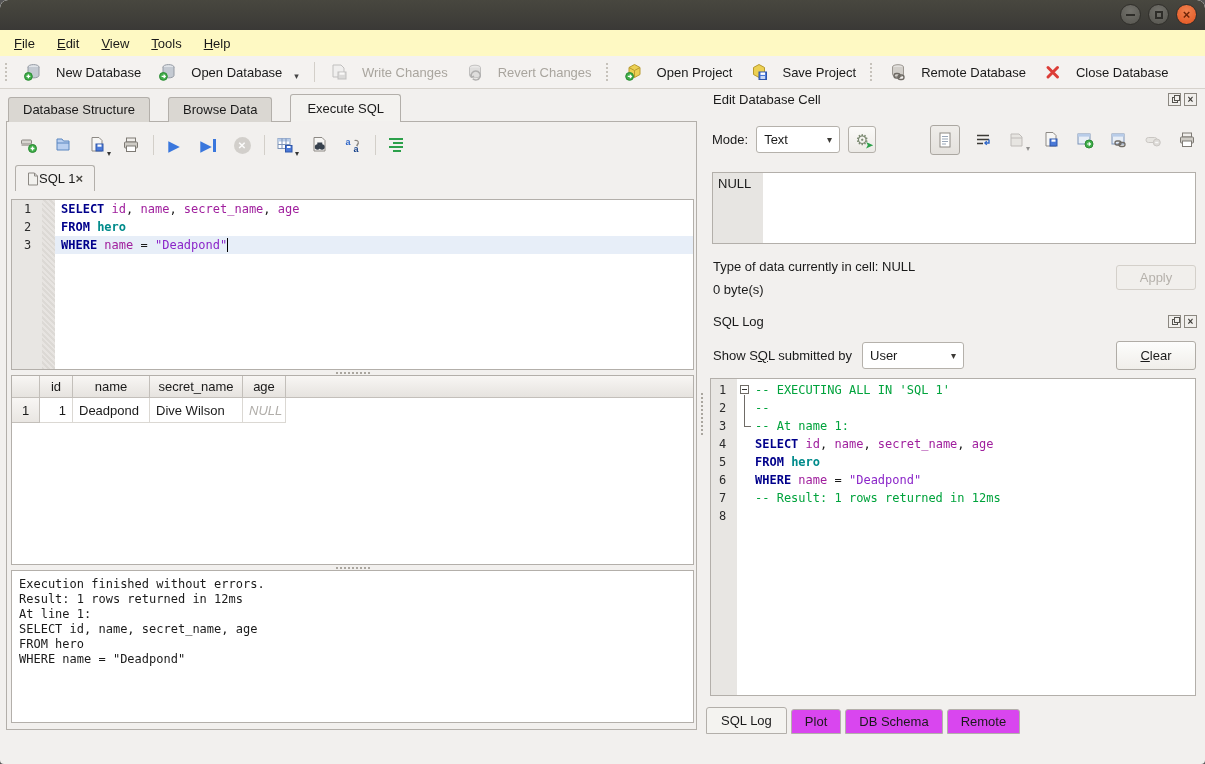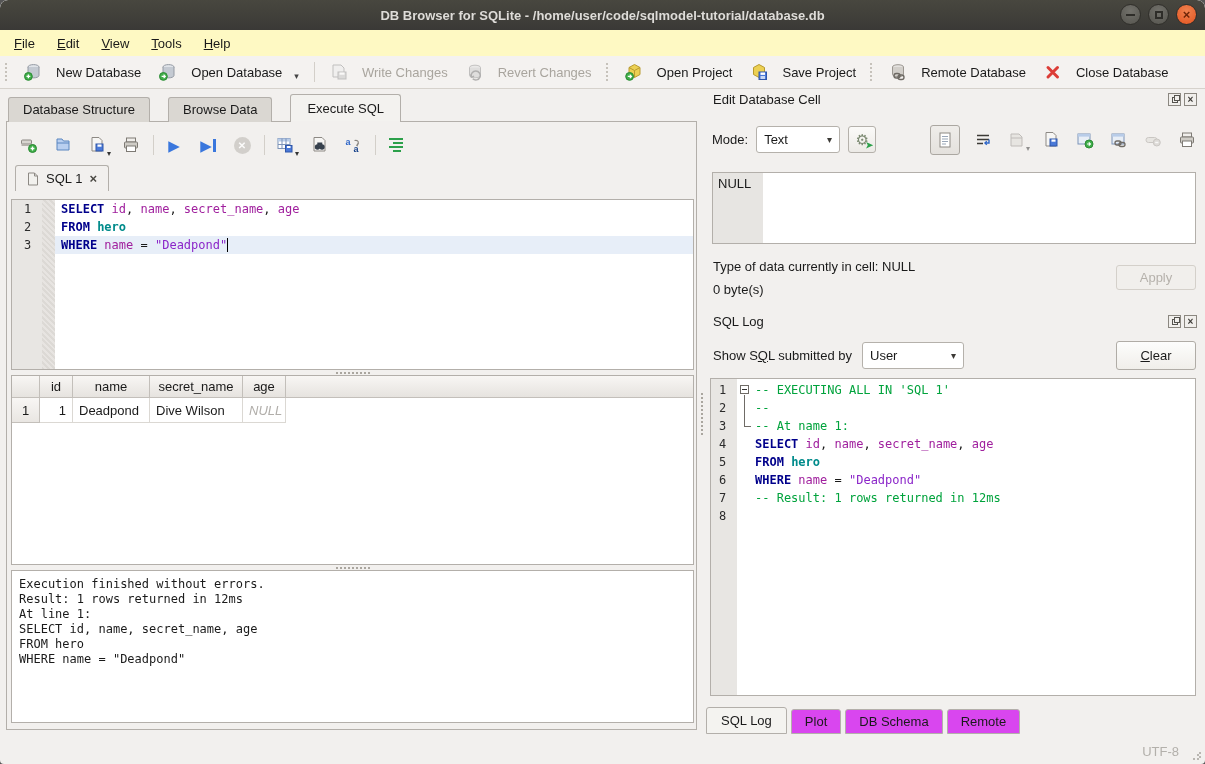--- a/index.html
+++ b/index.html
@@ -53,21 +53,21 @@
   .stopwrap{width:17px;height:17px;border-radius:50%;background:#c8c5c0;color:#fff;font-size:10px;font-weight:bold;
             display:flex;align-items:center;justify-content:center;opacity:.75}
   .mini-caret{position:absolute;right:-2px;bottom:-2px;font-size:8px;color:#333}
   .fmt-lines{display:flex;flex-direction:column;gap:2px}
   .fmt-lines i{display:block;height:2px;background:#2ca04a}
   .fmt-lines i:nth-child(1){width:14px}.fmt-lines i:nth-child(2){width:10px;margin-left:4px}
   .fmt-lines i:nth-child(3){width:14px}.fmt-lines i:nth-child(4){width:8px;margin-left:4px}
 
   
   .sqltabrow{padding-left:8px;height:31px;display:flex;align-items:flex-end}
-  .sqltab{display:inline-flex;align-items:center;gap:7px;padding:5px 11px;background:#f2f0ee;border:1px solid #b3afaa;
+  .sqltab{display:inline-flex;align-items:center;padding:5px 11px;background:#f2f0ee;border:1px solid #b3afaa;
           border-bottom:none;border-radius:3px 3px 0 0;position:relative;z-index:2}
   .sqltab::after{content:'';position:absolute;left:0;right:0;bottom:-1px;height:1px;background:#f2f0ee}
   .tabclose{font-weight:bold;color:#4a4843;font-size:13px}
 
   
   .editor{position:absolute;left:4px;top:77px;width:683px;height:171px;border:1px solid #b3afaa;
           background:linear-gradient(to right,#e8e6e3 0,#e8e6e3 30px,#fff 30px);
           font-family:"DejaVu Sans Mono",monospace;font-size:12px;line-height:18px;overflow:hidden}
   .fold-strip{position:absolute;left:30px;top:0;bottom:0;width:13px;
               background:repeating-linear-gradient(45deg,#dcd9d5 0 2px,#e7e4e1 2px 4px)}
@@ -174,21 +174,20 @@
                    radial-gradient(circle at 8px 6px,#b9b6b1 1px,transparent 1.4px),
                    radial-gradient(circle at 8px 2px,#b9b6b1 1px,transparent 1.4px)}
   u{text-decoration:underline}
 </style>
 </head>
 <body>
 
 <div class="win">
 
   <div class="titlebar">
-    <span class="title">DB Browser for SQLite - /home/user/code/sqlmodel-tutorial/database.db</span>
     <span class="winbtns">
       <span class="winbtn">
           <span class="g-min"></span>
         </span>
       <span class="winbtn">
           <span class="g-max"></span>
         </span>
       <span class="winbtn close">
           <span class="g-close">×</span>
         </span>
@@ -623,18 +622,14 @@
     </div>
 
     <div class="btabs">
       <span class="btab active">SQL Log</span>
       <span class="btab">Plot</span>
       <span class="btab">DB Schema</span>
       <span class="btab">Remote</span>
     </div>
   </div>
 
-  <div class="statusbar">
-    <span>UTF-8</span>
-    <span class="grip"></span>
-  </div>
 
 </div>
 
 </body></html>

